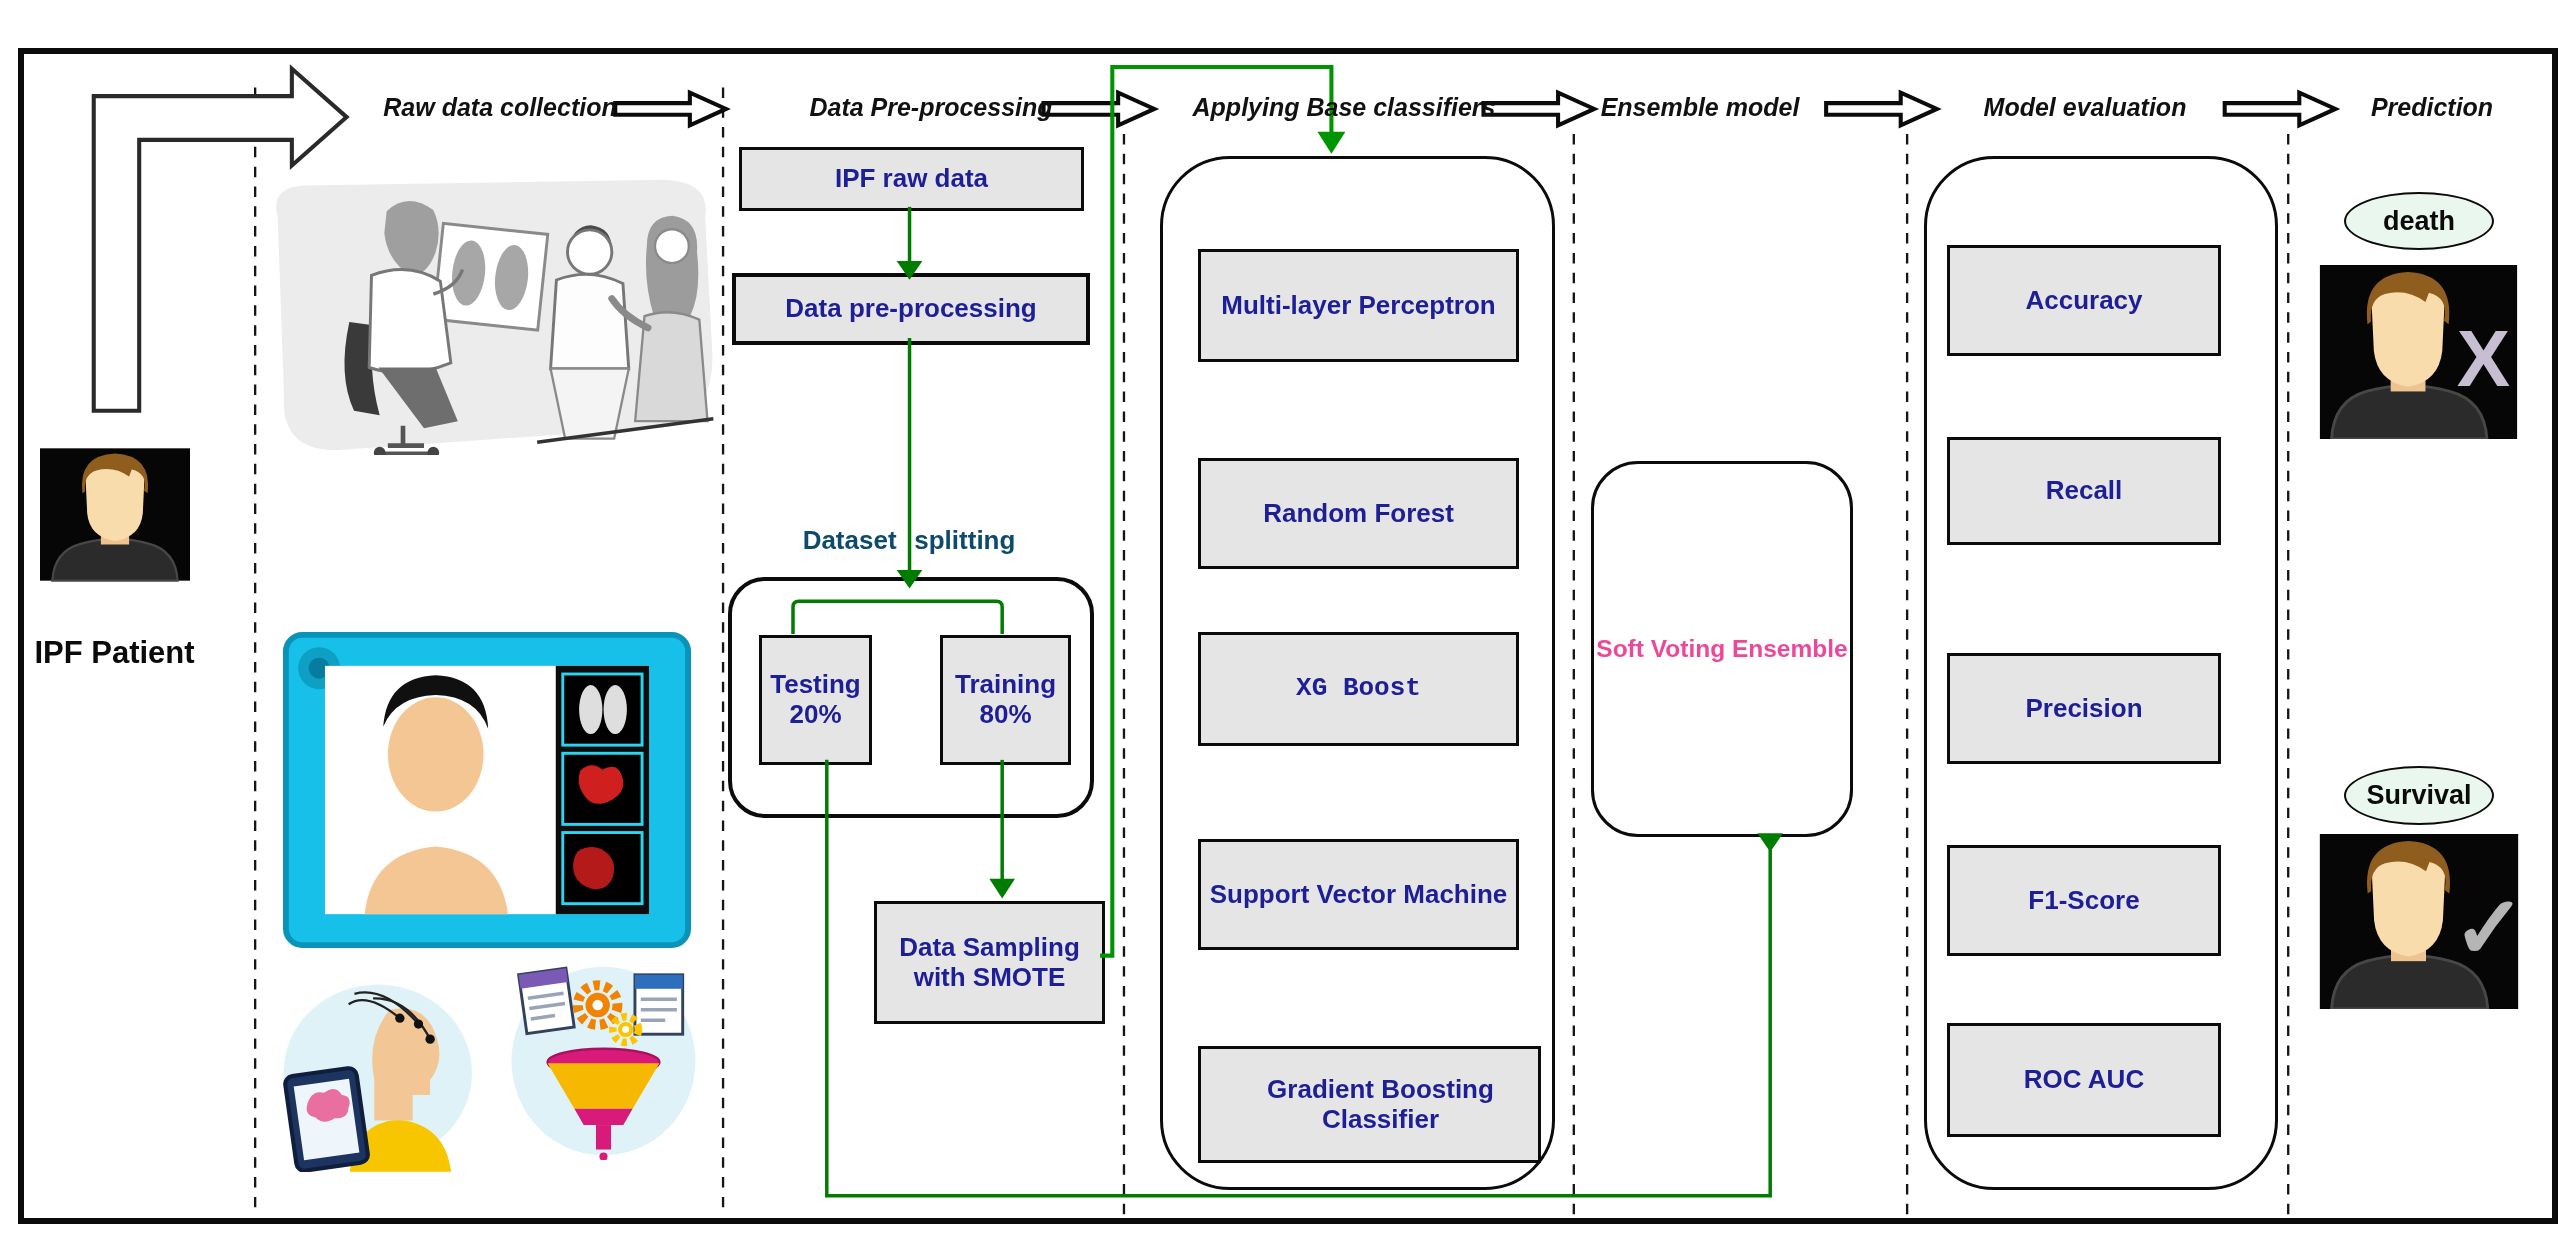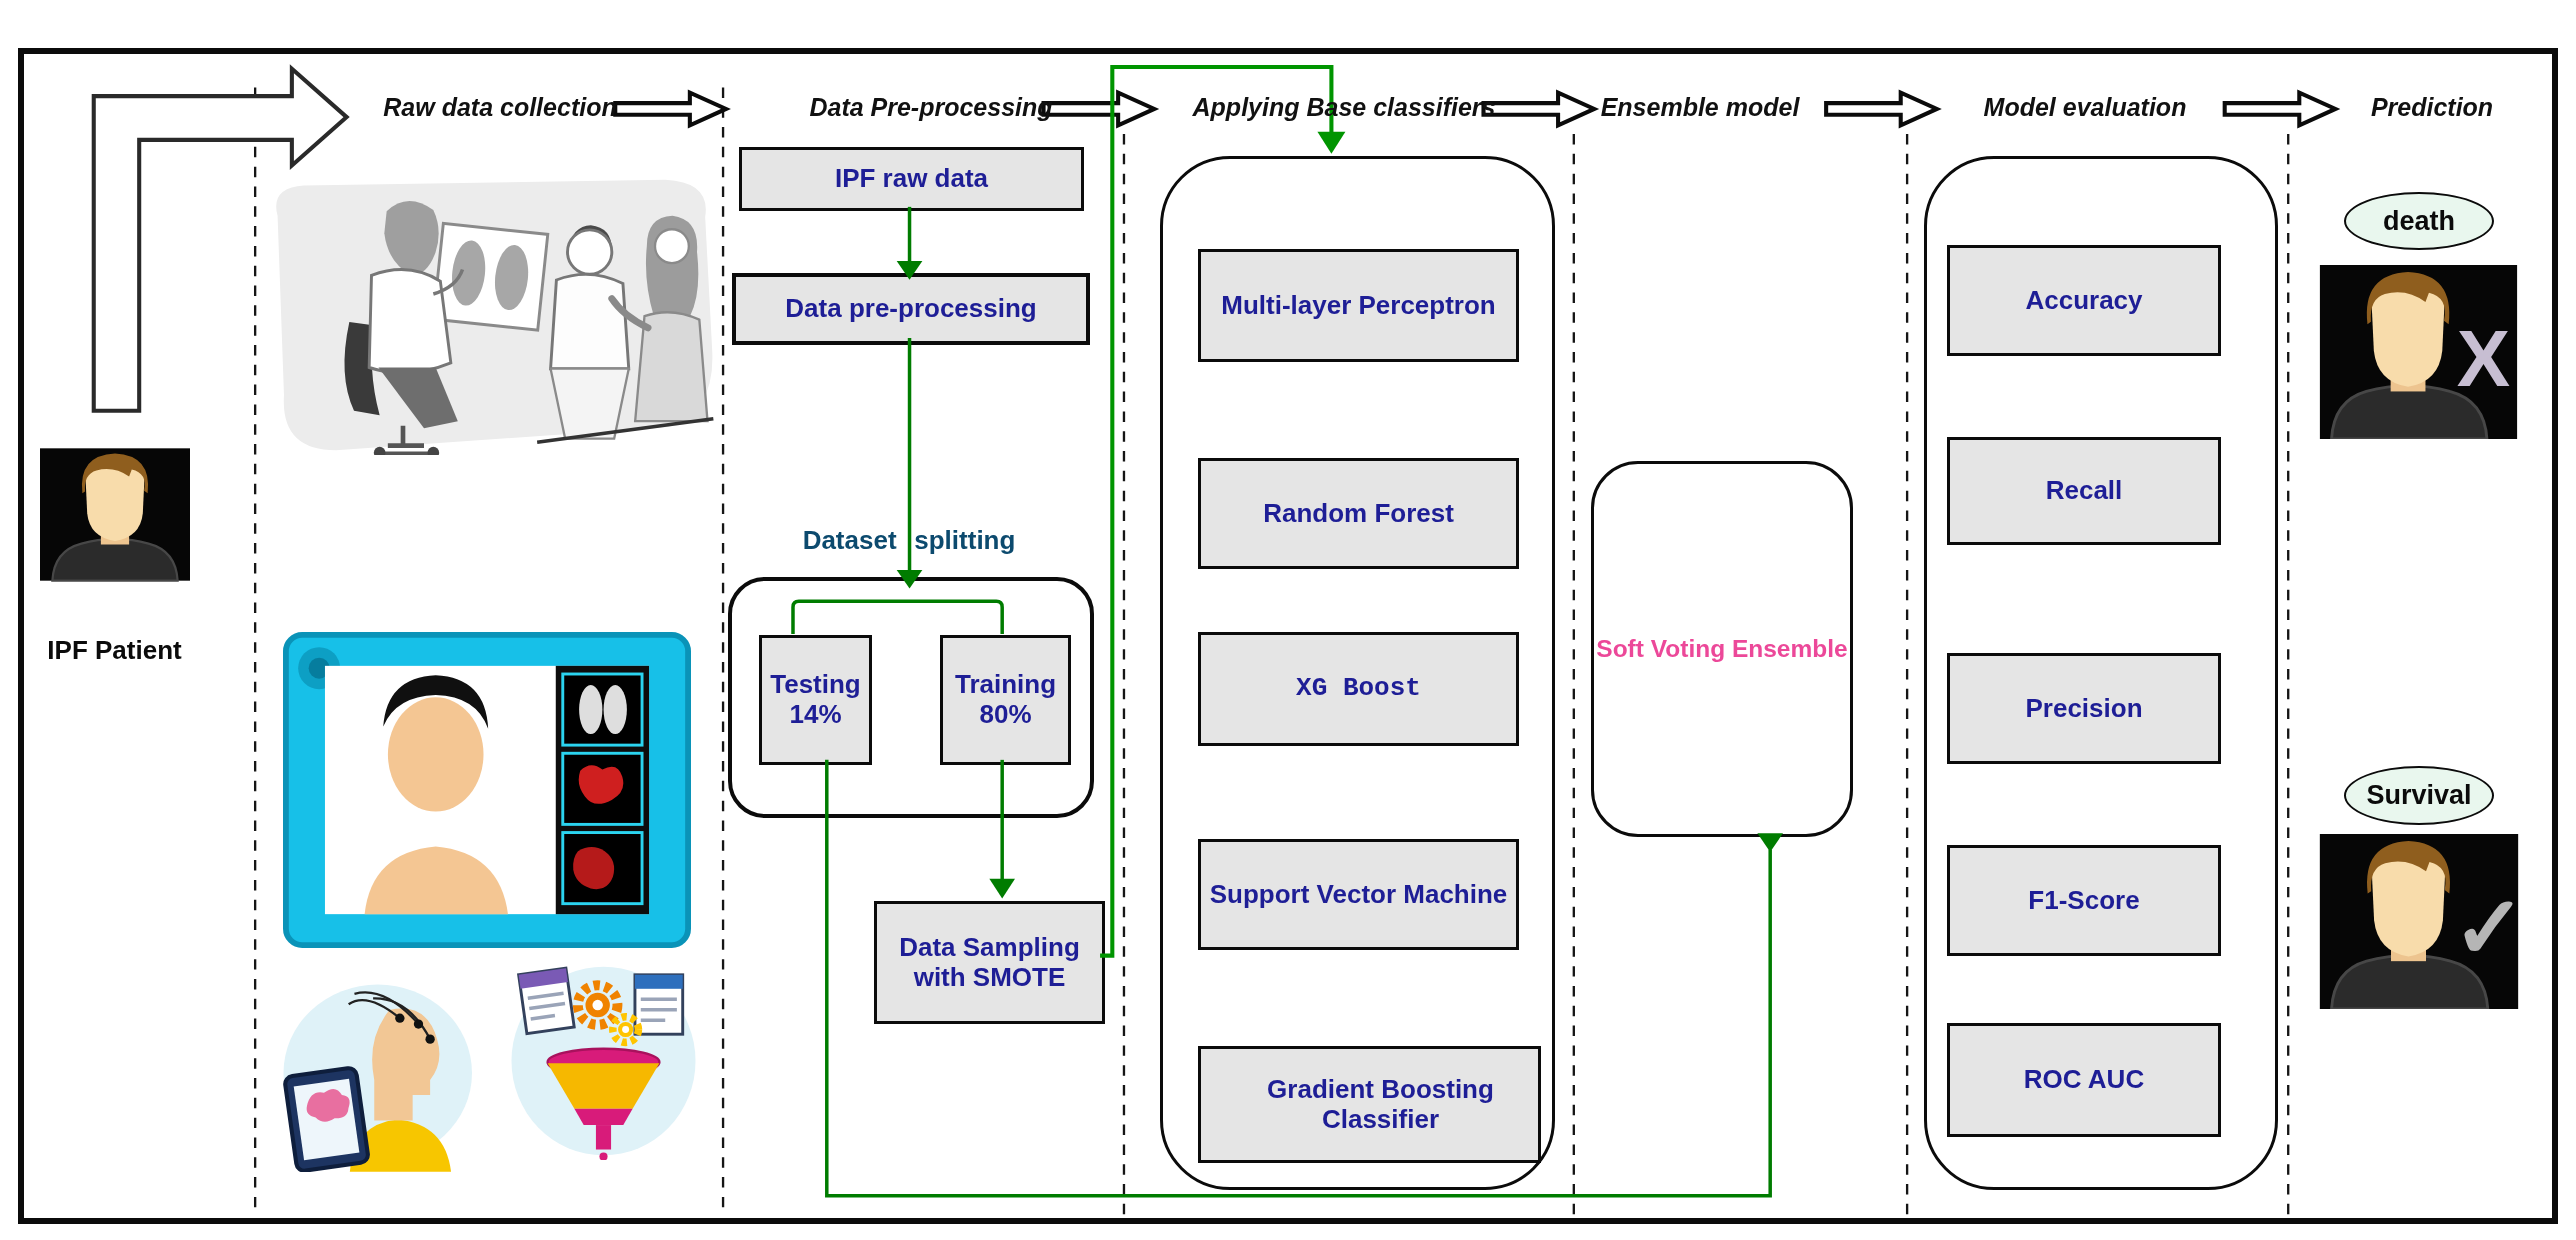--- a/index.html
+++ b/index.html
@@ -4,21 +4,21 @@
 <style>
   html,body{margin:0;padding:0;background:#ffffff;}
   body{width:2576px;height:1240px;position:relative;font-family:"Liberation Sans",sans-serif;overflow:hidden;}
   .frame{position:absolute;left:17.5px;top:48px;width:2528px;height:1164px;border:6.4px solid #0b0b0b;}
   .stage-label{position:absolute;font-style:italic;font-weight:600;font-size:25px;color:#111;white-space:nowrap;transform:translateX(-50%);z-index:4;}
   .box{position:absolute;background:#e5e5e5;border:3.5px solid #0b0b0b;display:flex;flex-direction:column;align-items:center;justify-content:center;text-align:center;color:#1e1e96;font-weight:bold;font-size:26px;line-height:1.15;z-index:2;}
   .box.thick{border-width:4.7px;}
   .rcontainer{position:absolute;border:4.1px solid #0b0b0b;border-radius:52px;background:transparent;z-index:1;}
   .rcontainer.filled{background:#ffffff;}
   .oval{position:absolute;border:2.9px solid #0b0b0b;border-radius:50%;background:#e9f7ee;display:flex;align-items:center;justify-content:center;color:#0b0b0b;font-weight:bold;font-size:27px;z-index:2;}
-  .caption{position:absolute;font-weight:bold;font-size:26px;color:#0b0b0b;text-align:center;z-index:2;}
+  .caption{position:absolute;font-weight:bold;font-size:31px;color:#0b0b0b;text-align:center;z-index:2;}
   .split-label{position:absolute;left:746px;top:525px;width:326px;text-align:center;font-weight:bold;font-size:26px;color:#0c4a6e;word-spacing:10.5px;z-index:4;}
   svg{display:block;}
   .illu{position:absolute;z-index:2;}
   #overlay{position:absolute;left:0;top:0;z-index:3;pointer-events:none;}
 </style>
 </head>
 <body>
 
 <div class="frame"></div>
 
@@ -126,21 +126,21 @@
   <span>IPF raw data</span>
 </div>
 <div class="box thick" style="left:732px;top:273px;width:350px;height:64px;">
   <span>Data pre-processing</span>
 </div>
 <div class="split-label">Dataset splitting</div>
 
 <div class="rcontainer" style="left:728px;top:577px;width:358px;height:233px;border-radius:37px;"></div>
 <div class="box" style="left:739px;top:635px;width:107px;height:124px;margin-left:20px;">
   <span>Testing</span>
-  <span>14%</span>
+  <span>20%</span>
 </div>
 <div class="box" style="left:940px;top:635px;width:125px;height:124px;">
   <span>Training</span>
   <span>80%</span>
 </div>
 <div class="box" style="left:874px;top:901px;width:225px;height:117px;">
   <span>Data Sampling</span>
   <span>with SMOTE</span>
 </div>
 

